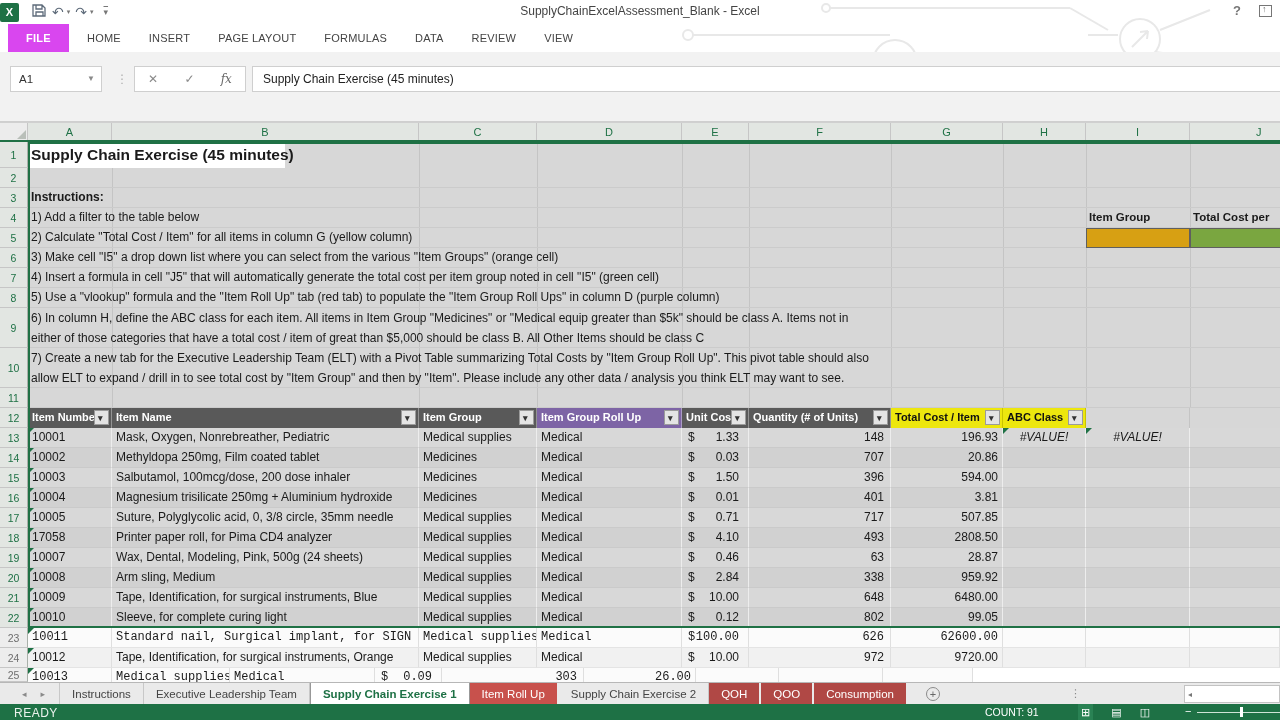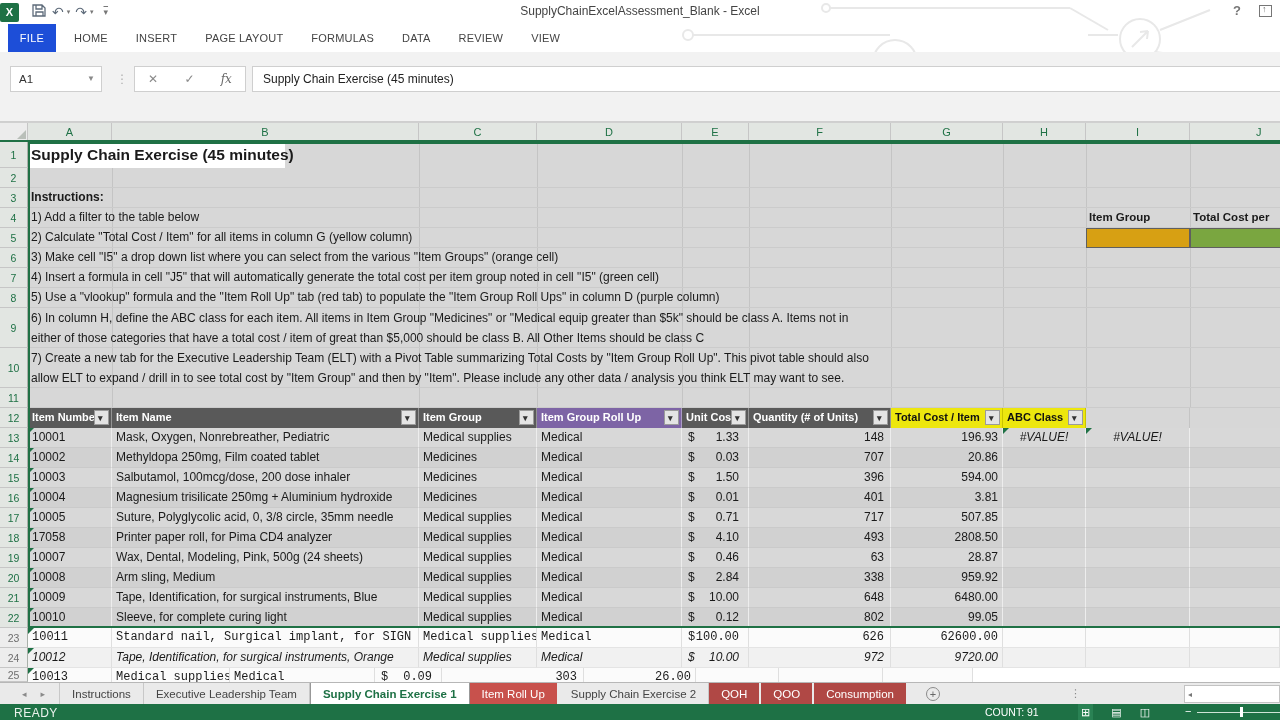--- a/index.html
+++ b/index.html
@@ -17,22 +17,22 @@
   .qcaret { color:#777; font-size:7px; padding:0 2px 0 0; }
   .qsave { margin-left:10px; }
   #titletext { position:absolute; left:0; right:0; top:4px; text-align:center; font-size:12px; color:#444; z-index:3; }
   #tb-right { position:absolute; right:8px; top:3px; display:flex; gap:18px; align-items:center; z-index:4; }
   .helpq { color:#767676; font-size:13px; font-weight:bold; }
   .ribopt { width:13px; height:12px; border:1px solid #767676; position:relative; }
   .ribopt::after { content:"↑"; position:absolute; left:2px; top:-2px; font-size:9px; color:#767676; }
 
   
   #ribbontabs { position:absolute; left:0; top:24px; width:1280px; height:28px; display:flex; align-items:stretch; z-index:3; }
-  .filetab { width:48px; margin-left:8px; background:#1d4ed8; color:#fff; font-size:11px;
-             display:flex; align-items:center; justify-content:center; letter-spacing:.3px; }
+  .filetab { width:61px; margin-left:8px; background:#d946ef; color:#fff; font-size:11px;
+             display:flex; align-items:center; justify-content:center; letter-spacing:.3px;font-weight:bold; }
   .rtab { padding:0 10px; margin-left:8px; display:flex; align-items:center; font-size:11px; color:#444; letter-spacing:.2px; }
 
   
   #fxbar { position:absolute; left:0; top:52px; width:1280px; height:70px; background:#F2F2F2; border-bottom:1px solid #CFCFCF; z-index:2; }
   .namebox { position:absolute; left:10px; top:14px; width:92px; height:26px; background:#fff; border:1px solid #CFCFCF;
              font-size:11.5px; line-height:24px; padding-left:8px; color:#333; }
   .namebox .nb-caret { position:absolute; right:6px; top:0; color:#8a8a8a; font-size:8px; }
   .fxdots { position:absolute; left:116px; top:16px; color:#AFAFAF; font-size:12px; letter-spacing:0; line-height:22px; }
   .fxbtns { position:absolute; left:134px; top:14px; width:112px; height:26px; background:#fff; border:1px solid #CFCFCF;
             display:flex; align-items:center; justify-content:space-around; color:#8a8a8a; }
@@ -82,21 +82,21 @@
   .hblank { background:#D7D7D7; border-right:1px solid #C4C4C4; }
   .flt { position:absolute; right:2px; top:2px; width:15px; height:15px; background:#E4E4E4; border:1px solid #9B9B9B; }
   .flt::after { content:"▾"; position:absolute; left:3px; top:1px; font-size:9px; color:#333; line-height:13px; }
 
   
   .r { position:absolute; left:0; width:1252px; height:20px; display:flex; z-index:1; }
   .c { height:20px; font-size:12px; line-height:19px; padding-left:4px; white-space:nowrap; overflow:hidden;
        border-right:1px solid #EDEDED; border-bottom:1px solid #CACACA; position:relative; }
   .r.unsel .c { border-right:1px solid #DFDFDF; border-bottom:1px solid #E4E4E4; }
   .band1 .c { background:#D8D8D8; } .band2 .c { background:#D1D1D1; }
-  .wht1 .c { background:#FBFBFB;font-family:Liberation Mono, monospace; } .wht2 .c { background:#F1F1F1;font-style:italic; }
+  .wht1 .c { background:#FBFBFB;font-family:Liberation Mono, monospace; } .wht2 .c { background:#F1F1F1; }
   .ca{width:84px}.cb{width:307px}.cc{width:118px}.cd{width:145px}
   .ce{width:67px; display:flex; justify-content:space-between; padding:0 9px 0 6px;}
   .cf{width:142px}.cg{width:112px}.ch{width:83px}.ci{width:104px}.cj{width:90px;border-right:none}
   .num { text-align:right; padding-right:6px; }
   .cg.num { padding-right:4px; }
   .ctr { text-align:center; padding-left:0;font-style:italic; }
   .tri { position:absolute; left:0; top:0; width:0; height:0; border-top:6px solid #1E7145; border-right:6px solid transparent; z-index:2; }
 
   
   .sel-top { position:absolute; left:0; top:0; width:1252px; height:2px; background:#1F7145; z-index:3; }

